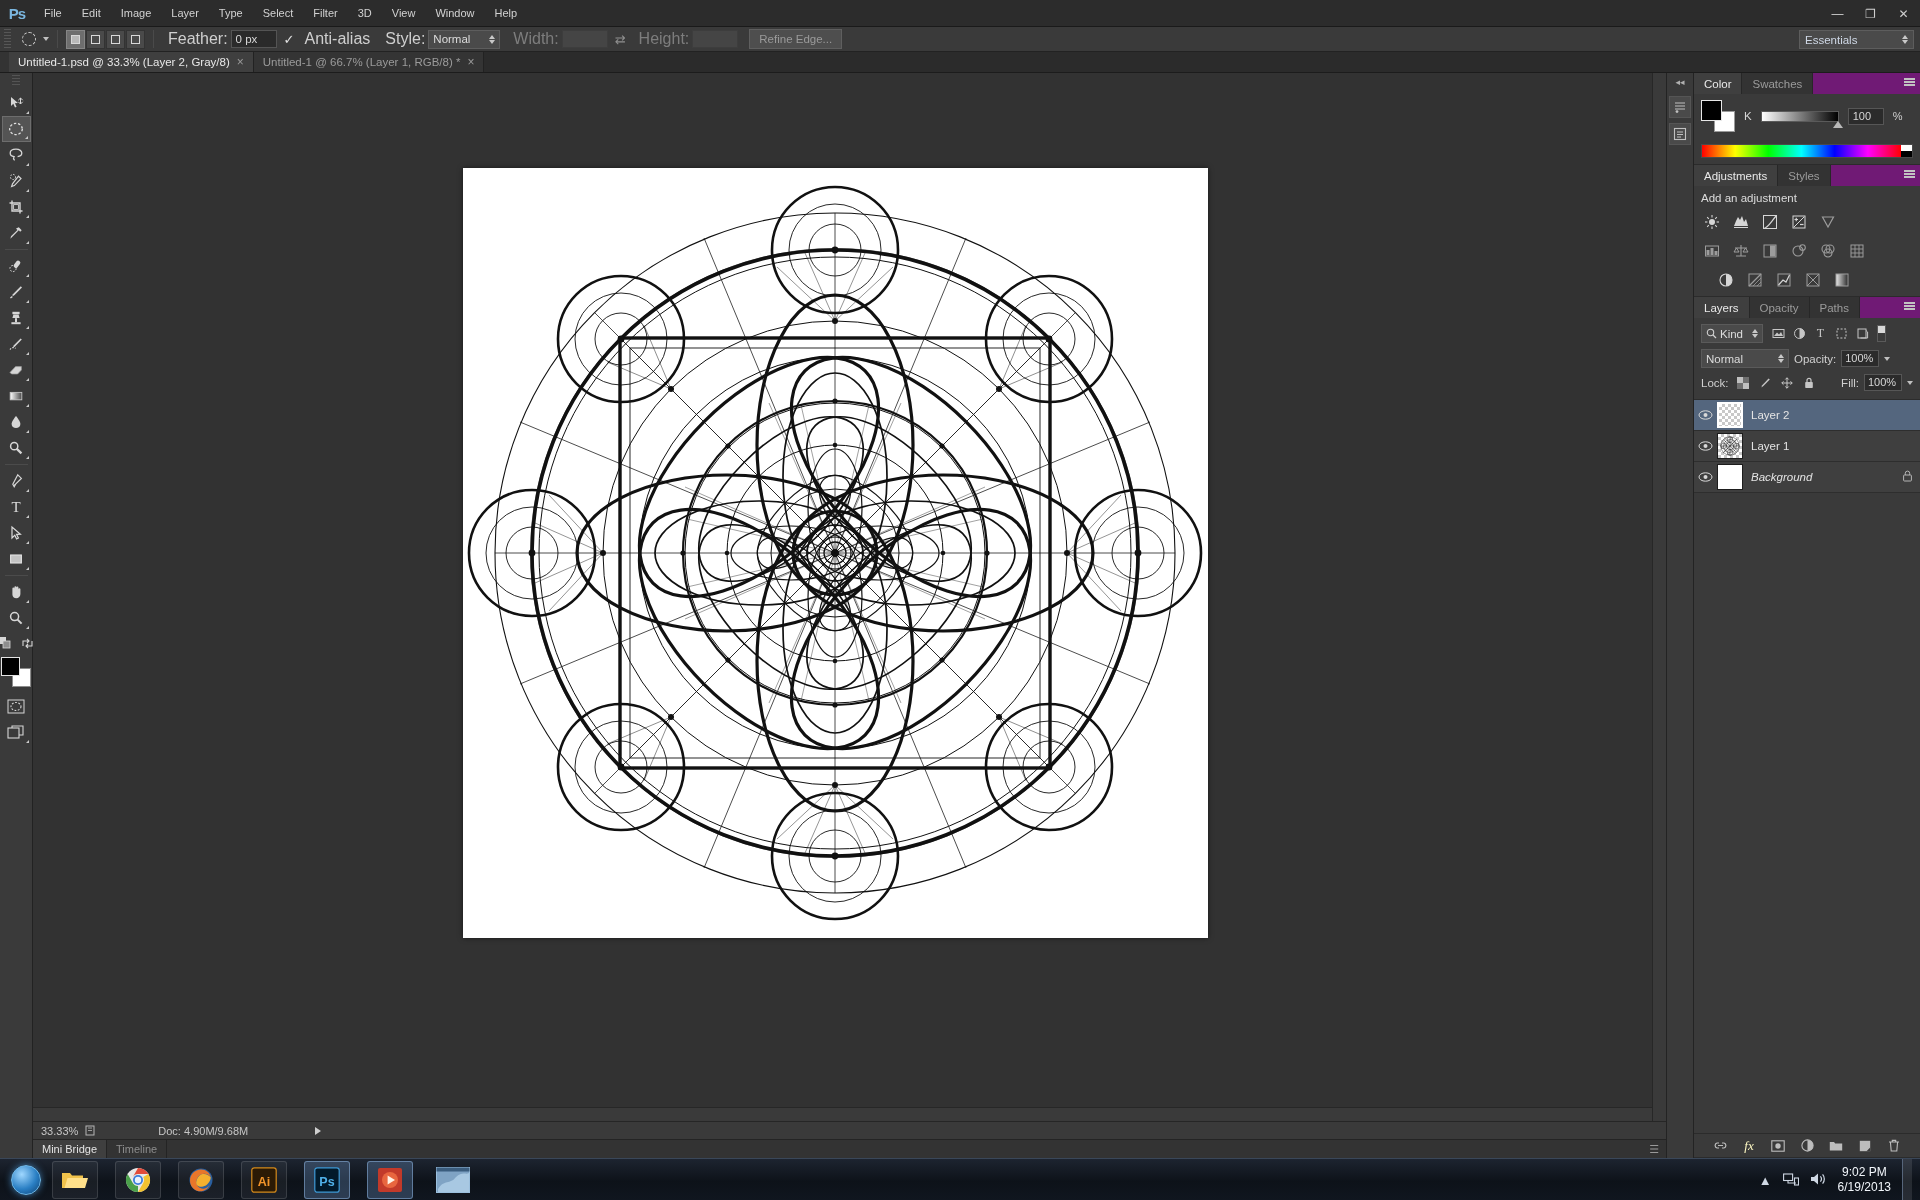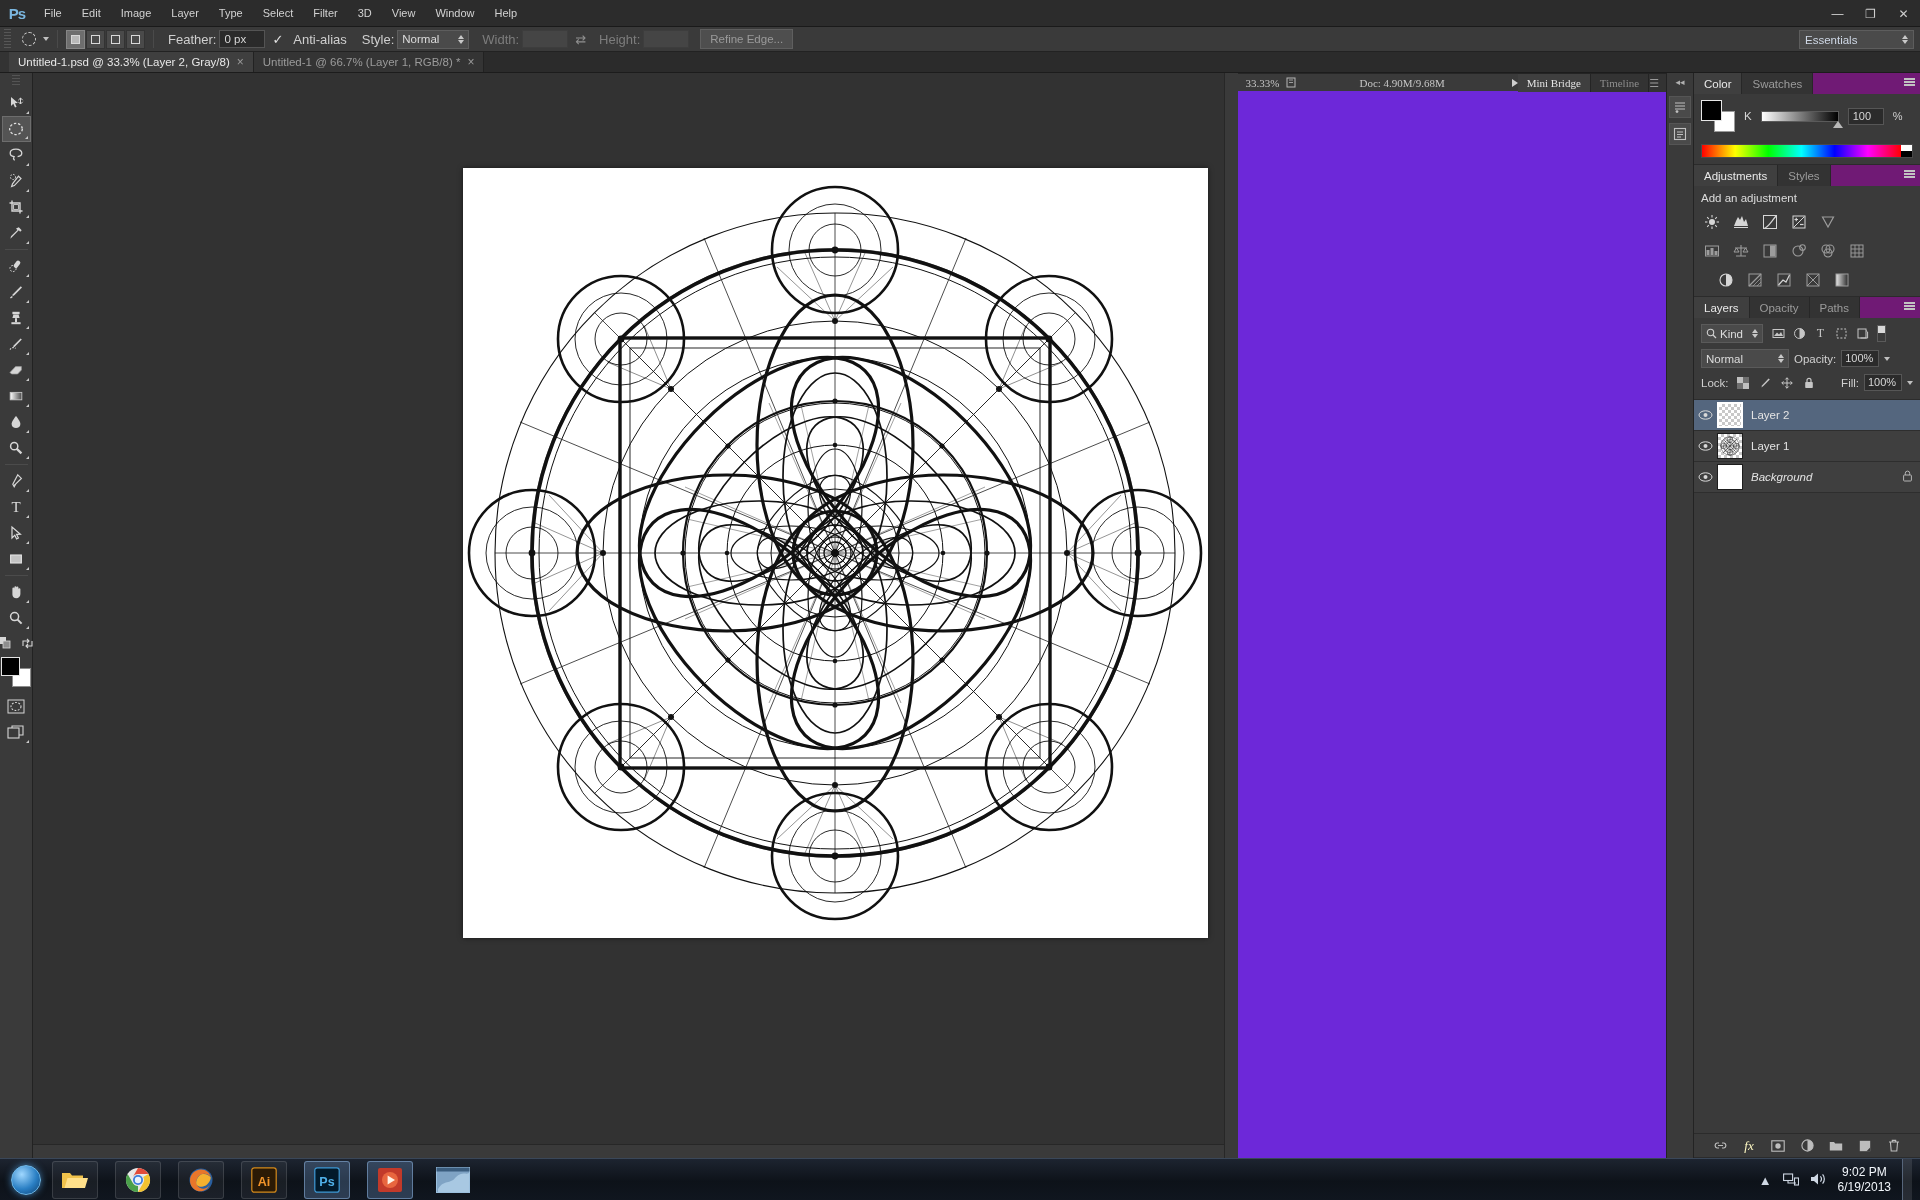--- a/index.html
+++ b/index.html
@@ -48,21 +48,21 @@
   .dd-arrow { width:0;height:0;border-left:3.5px solid transparent;border-right:3.5px solid transparent;border-top:4px solid #c0c0c0; }
   .sep-v { width:1px; height:18px; background:#2a2a2a; border-right:1px solid #4a4a4a; margin:0 5px; }
   .selmode-group { display:flex; gap:1px; }
   .selmode {
     width:19px; height:19px; background:#4a4a4a; border:1px solid #333;
     display:flex;align-items:center;justify-content:center; cursor:default;
   }
   .selmode.active { background:#6e6e6e; border-color:#858585; }
   .selmode i { display:block; width:9px;height:9px;border:1.2px solid #d8d8d8; background:#b9b9b9;}
   .selmode.m2 i, .selmode.m3 i, .selmode.m4 i { background:transparent; }
-  .opt-label { font-size:13px; color:#cfcfcf; margin-left:6px; }
+  .opt-label { font-size:16px; color:#cfcfcf; margin-left:6px; }
   .opt-label.dim { color:#7d7d7d; }
   .opt-input {
     background:#2a2a2a; border:1px solid #545454; color:#d8d8d8;
     height:18px; width:46px; font-size:11.5px; padding:0 4px; line-height:16px;
   }
   .opt-input.blank { background:#454545; border-color:#3d3d3d; }
   .checkbox-wrap { display:flex; align-items:center; gap:4px; margin-left:4px;}
   .checkmark { color:#e2e2e2; font-size:13px; line-height:1; }
   .opt-select {
     background:#4a4a4a; border:1px solid #5d5d5d; color:#dcdcdc; height:19px;
@@ -112,21 +112,21 @@
   .tool svg { display:block; }
   .tool .corner { position:absolute; right:2px; bottom:2px; width:0;height:0;
      border-left:3px solid transparent; border-bottom:3px solid #c9c9c9; }
   .tool-sep { width:23px; height:1px; background:#2e2e2e; border-bottom:1px solid #4b4b4b; margin:3px 0;}
   .fgbg { position:relative; width:30px; height:30px; margin:5px 0 2px; }
   .fgbg .bg { position:absolute; right:0; bottom:0; width:19px;height:19px; background:#fff; border:1px solid #8c8c8c;}
   .fgbg .fg { position:absolute; left:0; top:0; width:19px;height:19px; background:#000; border:1.5px solid #e4e4e4; z-index:2;}
   .mini-sw { display:flex; gap:9px; align-items:center; margin-bottom:2px; }
 
   
-  .canvaswrap { flex:1; display:flex; flex-direction:row; min-width:0; background:#6d28d9;font-family:Liberation Serif, serif; }
+  .canvaswrap { flex:1; display:flex; flex-direction:column; min-width:0; background:#701a75; }
   .canvasarea { flex:1; position:relative; background:#323232; overflow:hidden; }
   .artboard {
     position:absolute; left:430px; top:95px; width:745px; height:770px;
     background:#ffffff; box-shadow:0 0 5px rgba(0,0,0,.55);
   }
   .artboard svg { display:block; width:100%; height:100%; }
   .scroll-v {
     position:absolute; right:0; top:0; bottom:0; width:14px; background:#3a3a3a;
     border-left:1px solid #272727;
   }

